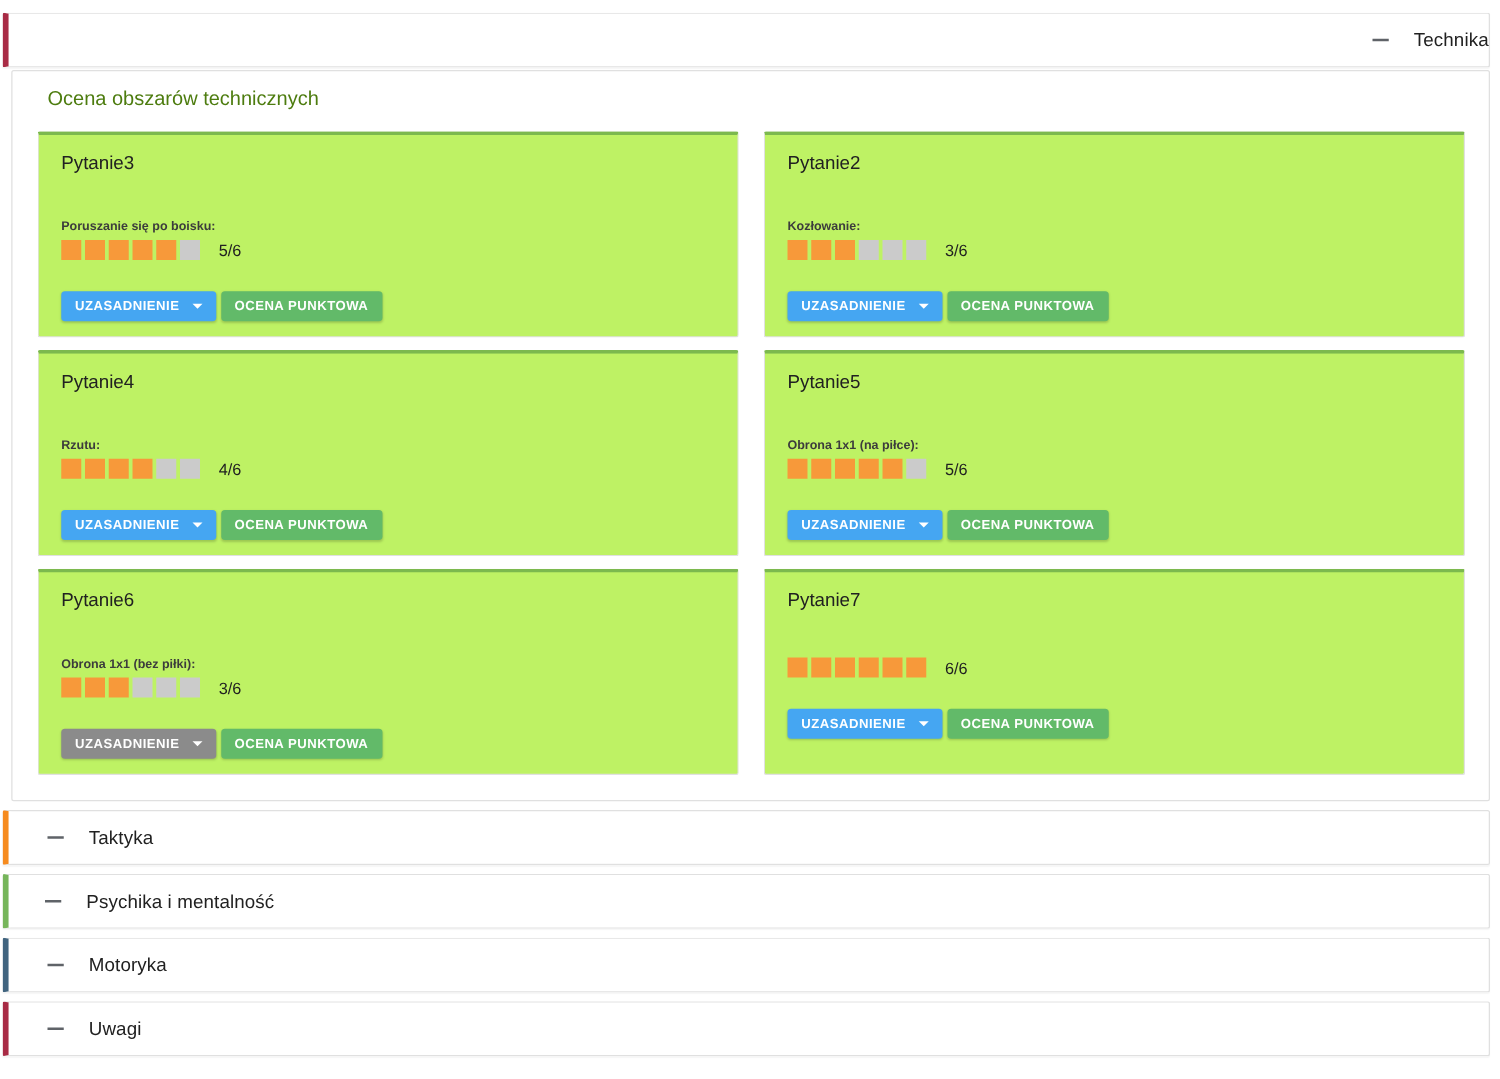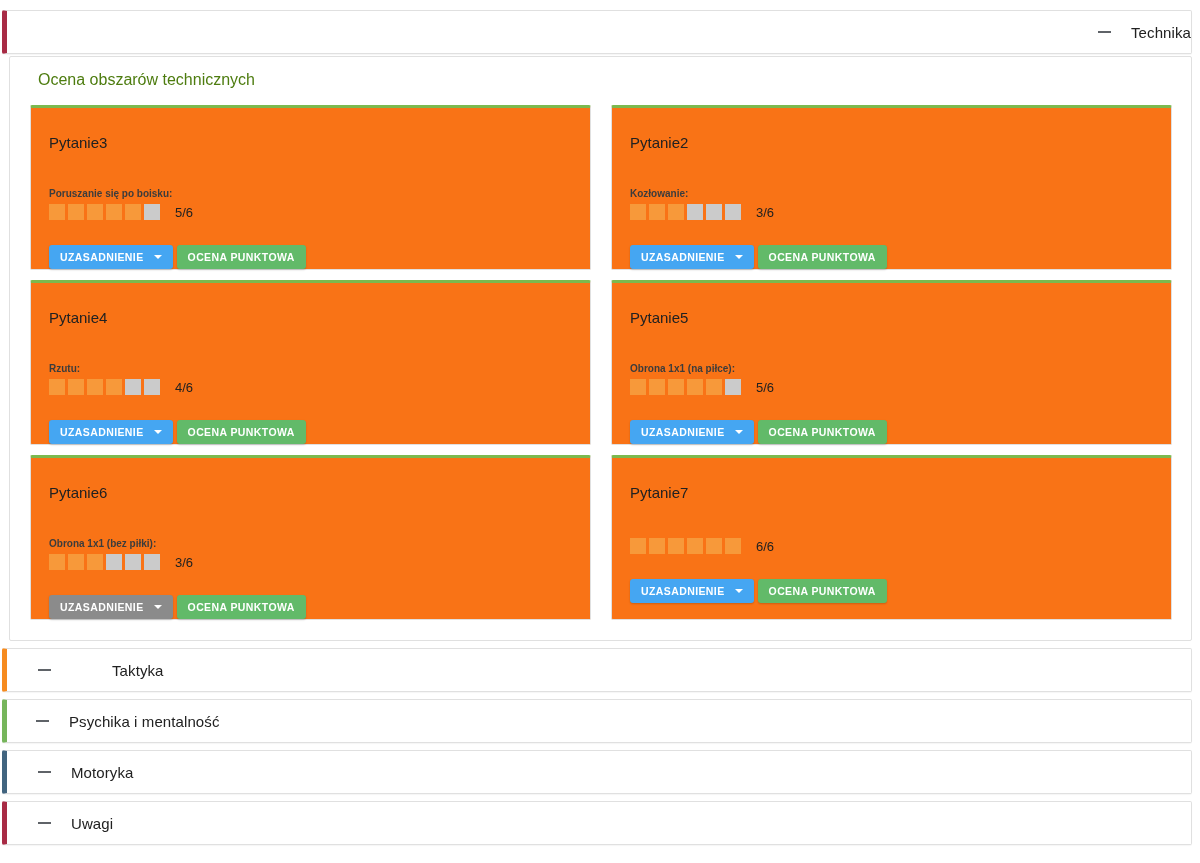--- a/index.html
+++ b/index.html
@@ -46,25 +46,25 @@
     color: #4d7c0f;
     margin: 4px 0 16px 8px;
   }
   .cards-grid {
     display: grid;
     grid-template-columns: 1fr 1fr;
     column-gap: 20px;
     row-gap: 10px;
   }
   .card {
-    background: #f97316;
+    background: #bef264;
     border: 1px solid #e0e0e0;
     border-top: 3px solid #7cb94e;
     border-radius: 2px;
-    padding: 26px 18px 13px 18px;
+    padding: 14px 18px 13px 18px;
     height: 165px;
   }
   .card-title { font-size: 15px; color: #212121; margin-bottom: 37px; }
   .card-question { font-size: 10px; font-weight: bold; color: #3c3c3c; }
   .rating-row { display: flex; align-items: center; margin-top: 5px; }
   .squares { display: flex; }
   .square { width: 16px; height: 16px; margin-right: 3px; }
   .score-label { font-size: 13px; color: #212121; margin-left: 12px; }
   .buttons-row { display: flex; margin-top: 25px; }
   .btn {
@@ -243,21 +243,21 @@
               </button>
               <button class="btn" style="background: rgb(98, 186, 105);">
                 <span>OCENA PUNKTOWA</span>
               </button>
             </div>
           </div>
         </div>
       </div>
     </div>
     <div class="section">
-      <div class="section-header" style="border-left-color: rgb(246, 139, 31); gap: 41px;">
+      <div class="section-header" style="border-left-color: rgb(246, 139, 31);">
         <span class="minus-icon"></span>
         <span class="section-label">Taktyka</span>
       </div>
     </div>
     <div class="section">
       <div class="section-header" style="border-left-color: rgb(118, 181, 91); padding-left: 29px;">
         <span class="minus-icon"></span>
         <span class="section-label">Psychika i mentalność</span>
       </div>
     </div>

